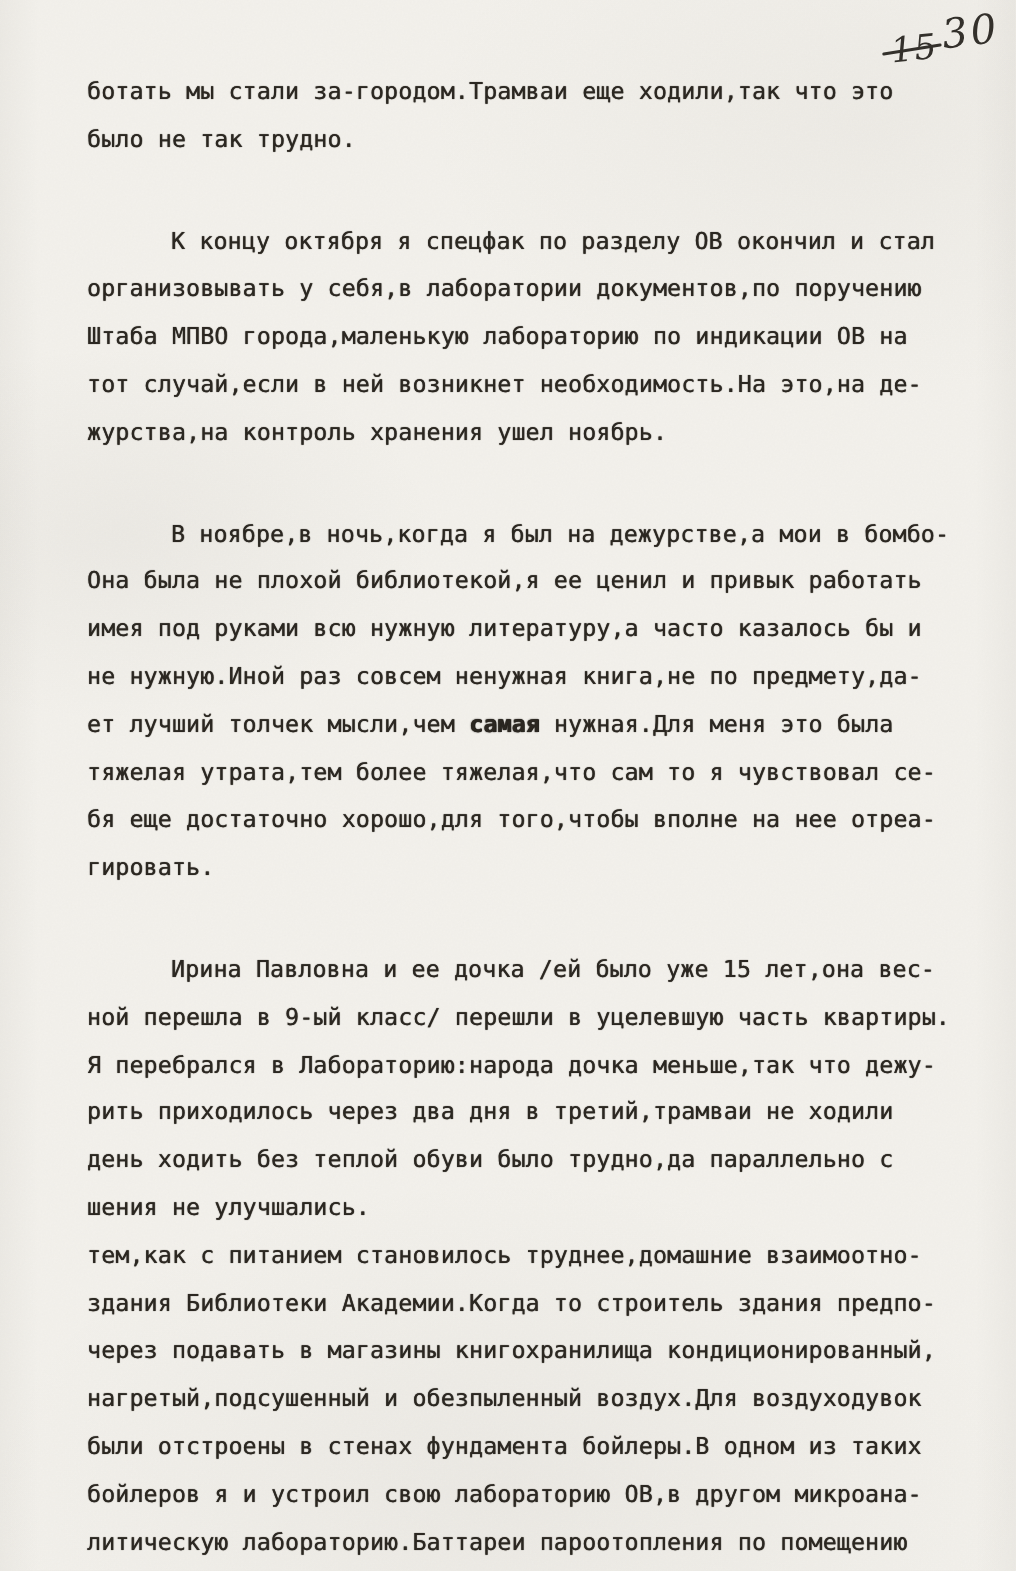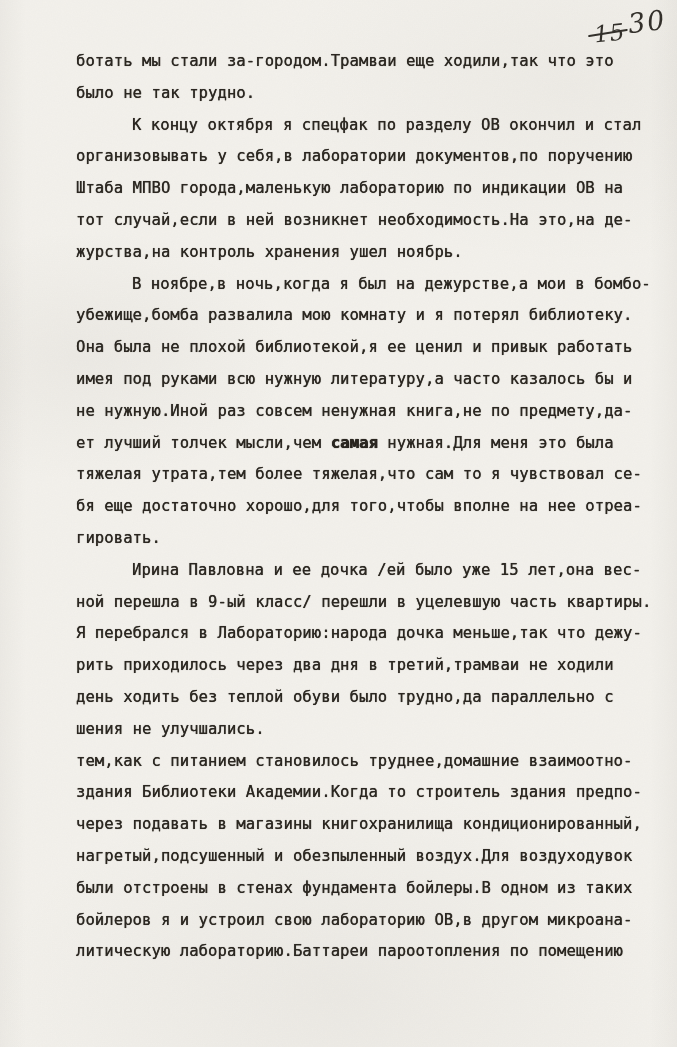--- a/index.html
+++ b/index.html
@@ -27,34 +27,34 @@
   .grain {
     position: absolute;
     inset: 0;
     width: 677px;
     height: 1047px;
     pointer-events: none;
     opacity: 0.55;
   }
   .text-block {
     position: absolute;
-    left: 76px;
+    left: 58px;
     top: 46px;
     width: 600px;
   }
   .line {
     height: 31.8px;
     line-height: 31.8px;
     font-size: 15.5px;
     letter-spacing: 0.1px;
     white-space: pre;
     color: var(--ink, #2b2721);
     text-shadow: 0 0 0.7px rgba(43,39,33,0.85), 0.3px 0.3px 0.4px rgba(43,39,33,0.4);
   }
-  .line.indent { text-indent: 56px; }
+  .line.indent { text-indent: 56px; margin-top: 36px; }
   .overstruck {
     font-weight: bold;
     text-shadow: 0 0 1px rgba(25,22,18,0.95), 0.6px 0 0 rgba(25,22,18,0.9);
   }
   .handwritten {
     position: absolute;
     top: 0;
     left: 0;
     width: 677px;
     height: 70px;
@@ -110,21 +110,20 @@
 
   <div class="text-block" id="text-block">
       <div class="line">ботать мы стали за-городом.Трамваи еще ходили,так что это</div>
       <div class="line">было не так трудно.</div>
       <div class="line indent">К концу октября я спецфак по разделу ОВ окончил и стал</div>
       <div class="line">организовывать у себя,в лаборатории документов,по поручению</div>
       <div class="line">Штаба МПВО города,маленькую лабораторию по индикации ОВ на</div>
       <div class="line">тот случай,если в ней возникнет необходимость.На это,на де-</div>
       <div class="line">журства,на контроль хранения ушел ноябрь.</div>
       <div class="line indent">В ноябре,в ночь,когда я был на дежурстве,а мои в бомбо-</div>
-      <div class="line">убежище,бомба развалила мою комнату и я потерял библиотеку.</div>
       <div class="line">Она была не плохой библиотекой,я ее ценил и привык работать</div>
       <div class="line">имея под руками всю нужную литературу,а часто казалось бы и</div>
       <div class="line">не нужную.Иной раз совсем ненужная книга,не по предмету,да-</div>
       <div class="line"><span>ет лучший толчек мысли,чем </span><span class="overstruck">самая</span><span> нужная.Для меня это была</span></div>
       <div class="line">тяжелая утрата,тем более тяжелая,что сам то я чувствовал се-</div>
       <div class="line">бя еще достаточно хорошо,для того,чтобы вполне на нее отреа-</div>
       <div class="line">гировать.</div>
       <div class="line indent">Ирина Павловна и ее дочка /ей было уже 15 лет,она вес-</div>
       <div class="line">ной перешла в 9-ый класс/ перешли в уцелевшую часть квартиры.</div>
       <div class="line">Я перебрался в Лабораторию:народа дочка меньше,так что дежу-</div>

